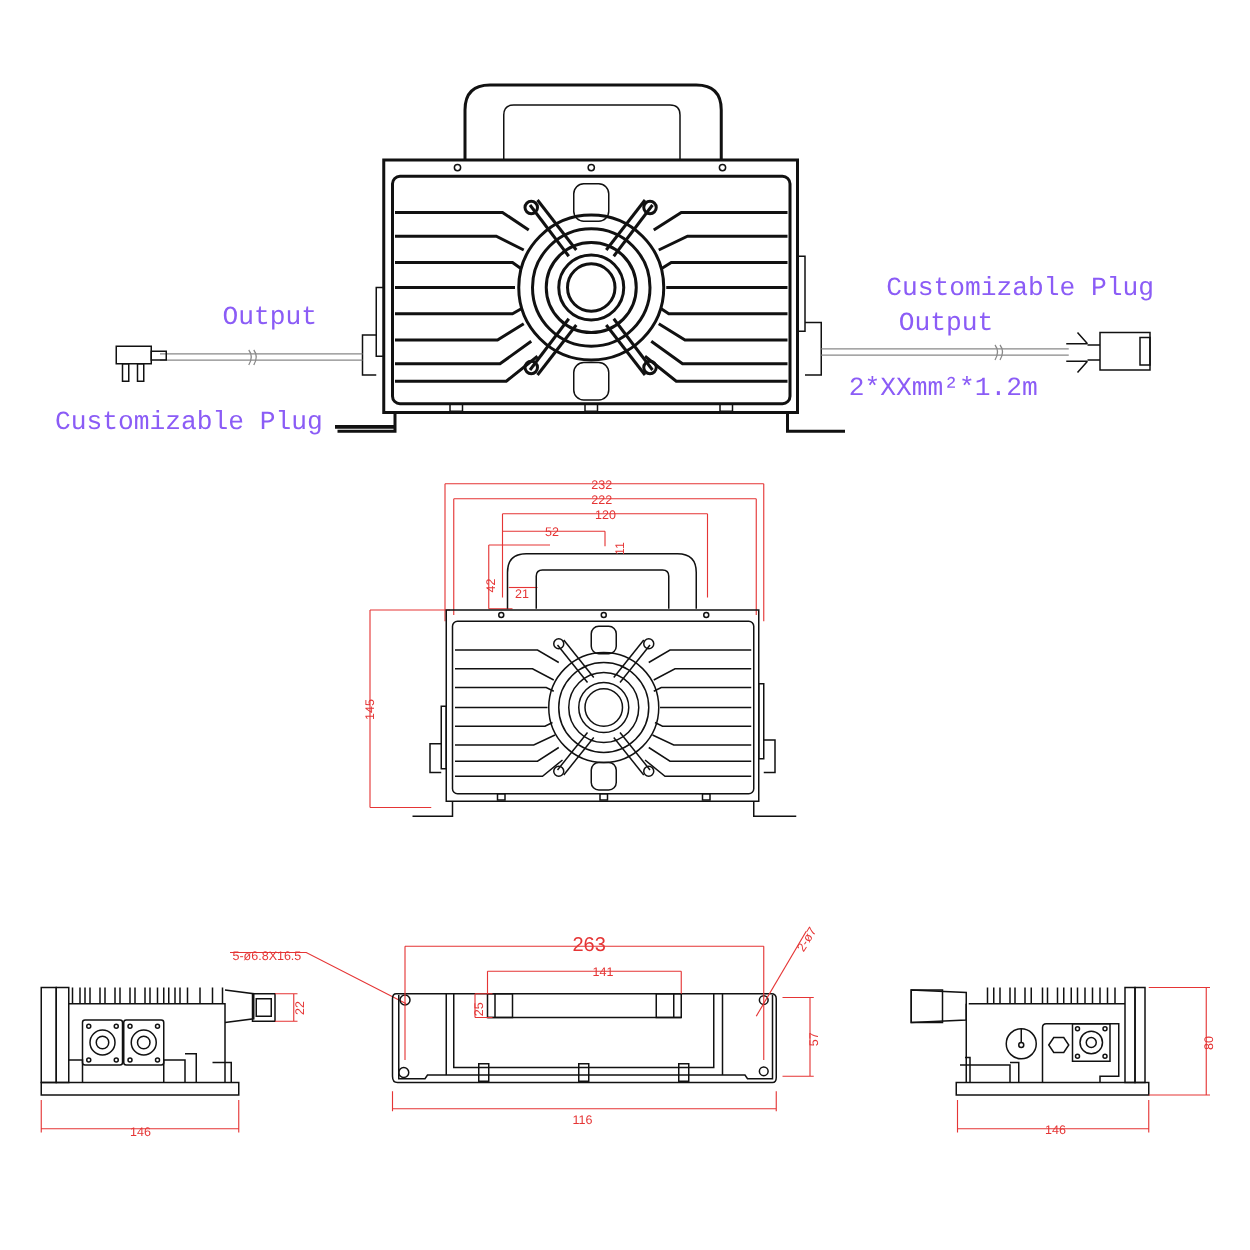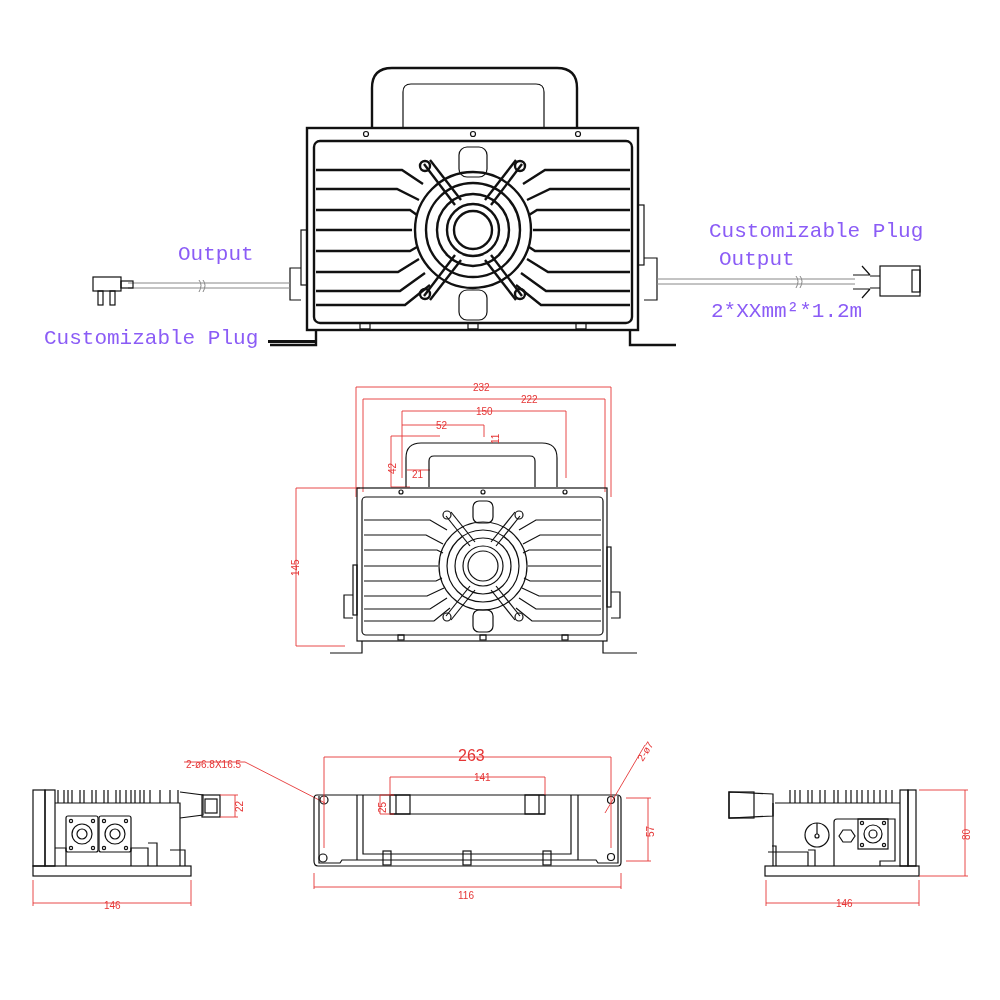--- a/index.html
+++ b/index.html
@@ -99,21 +99,21 @@
     <rect class="ln" x="880" y="266" width="40" height="30"></rect>
     <rect class="ln" x="912" y="270" width="8" height="22"></rect>
     <path class="ln" d="M870 276 H880 M870 288 H880"></path>
   </svg>
 
   <div class="abs label" style="left:178px;top:243px;font-size:21px;">Output</div>
   <div class="abs label" style="left:44px;top:327px;font-size:21px;">Customizable Plug</div>
   <div class="abs" style="left:268px;top:340px;width:48px;height:3px;background:#111;"></div>
   <div class="abs label" style="left:709px;top:220px;font-size:21px;">Customizable Plug</div>
   <div class="abs label" style="left:719px;top:248px;font-size:21px;">Output</div>
-  <div class="abs label" style="left:679px;top:300px;font-size:21px;margin-left:32px;">2*XXmm²*1.2m</div>
+  <div class="abs label" style="left:679px;top:300px;font-size:21px;">2*XXmm²*1.2m</div>
 </div>
 
 <div class="abs" style="left:0;top:370px;width:1000px;height:300px;">
   <svg width="1000" height="300" viewBox="0 370 1000 300">
 
     <path class="rd" d="M356 387 H611 M356 387 V497 M611 387 V497"></path>
     <path class="rd" d="M363 399 H605 M363 399 V492 M605 399 V492"></path>
     <path class="rd" d="M402 411 H566 M402 411 V478 M566 411 V478"></path>
     <path class="rd" d="M402 425 H484 M484 425 V437"></path>
     <path class="rd" d="M391 436 V487 M391 436 H440 M391 487 H410"></path>
@@ -176,24 +176,24 @@
     <rect class="ln" x="353" y="565" width="4" height="50"></rect>
     <path class="ln" d="M353 595 H344 V618 H353"></path>
     <rect class="ln" x="607" y="547" width="4" height="60"></rect>
     <path class="ln" d="M611 592 H620 V618 H611"></path>
   </svg>
 
   <div class="abs" style="left:473px;top:6px;">
     <span style="color:#e53535;font-size:10px;font-family:'Liberation Sans',sans-serif;">232</span>
   </div>
   <div class="abs" style="left:473px;top:18px;">
-    <span style="color:#e53535;font-size:10px;font-family:'Liberation Sans',sans-serif;margin-left:48px;">222</span>
+    <span style="color:#e53535;font-size:10px;font-family:'Liberation Sans',sans-serif;">222</span>
   </div>
   <div class="abs" style="left:476px;top:30px;">
-    <span style="color:#e53535;font-size:10px;font-family:'Liberation Sans',sans-serif;">150</span>
+    <span style="color:#e53535;font-size:10px;font-family:'Liberation Sans',sans-serif;">120</span>
   </div>
   <div class="abs" style="left:436px;top:44px;">
     <span style="color:#e53535;font-size:10px;font-family:'Liberation Sans',sans-serif;">52</span>
   </div>
   <div class="abs" style="left:484px;top:74px;transform:rotate(-90deg);transform-origin:left top;">
     <span style="color:#e53535;font-size:10px;font-family:'Liberation Sans',sans-serif;">11</span>
   </div>
   <div class="abs" style="left:381px;top:104px;transform:rotate(-90deg);transform-origin:left top;">
     <span style="color:#e53535;font-size:10px;font-family:'Liberation Sans',sans-serif;">42</span>
   </div>
@@ -287,21 +287,21 @@
     </g>
   </svg>
 
   <div class="abs" style="left:228px;top:92px;transform:rotate(-90deg);transform-origin:left top;">
     <span style="color:#e53535;font-size:10px;font-family:'Liberation Sans',sans-serif;">22</span>
   </div>
   <div class="abs" style="left:104px;top:174px;">
     <span style="color:#e53535;font-size:10px;font-family:'Liberation Sans',sans-serif;">146</span>
   </div>
   <div class="abs" style="left:186px;top:33px;">
-    <span style="color:#e53535;font-size:10px;font-family:'Liberation Sans',sans-serif;">2-ø6.8X16.5</span>
+    <span style="color:#e53535;font-size:10px;font-family:'Liberation Sans',sans-serif;">5-ø6.8X16.5</span>
   </div>
 
   <div class="abs" style="left:458px;top:26px;">
     <span style="color:#e53535;font-size:16px;font-family:'Liberation Sans',sans-serif;">263</span>
   </div>
   <div class="abs" style="left:474px;top:46px;">
     <span style="color:#e53535;font-size:10px;font-family:'Liberation Sans',sans-serif;">141</span>
   </div>
   <div class="abs" style="left:371px;top:93px;transform:rotate(-90deg);transform-origin:left top;">
     <span style="color:#e53535;font-size:10px;font-family:'Liberation Sans',sans-serif;">25</span>

